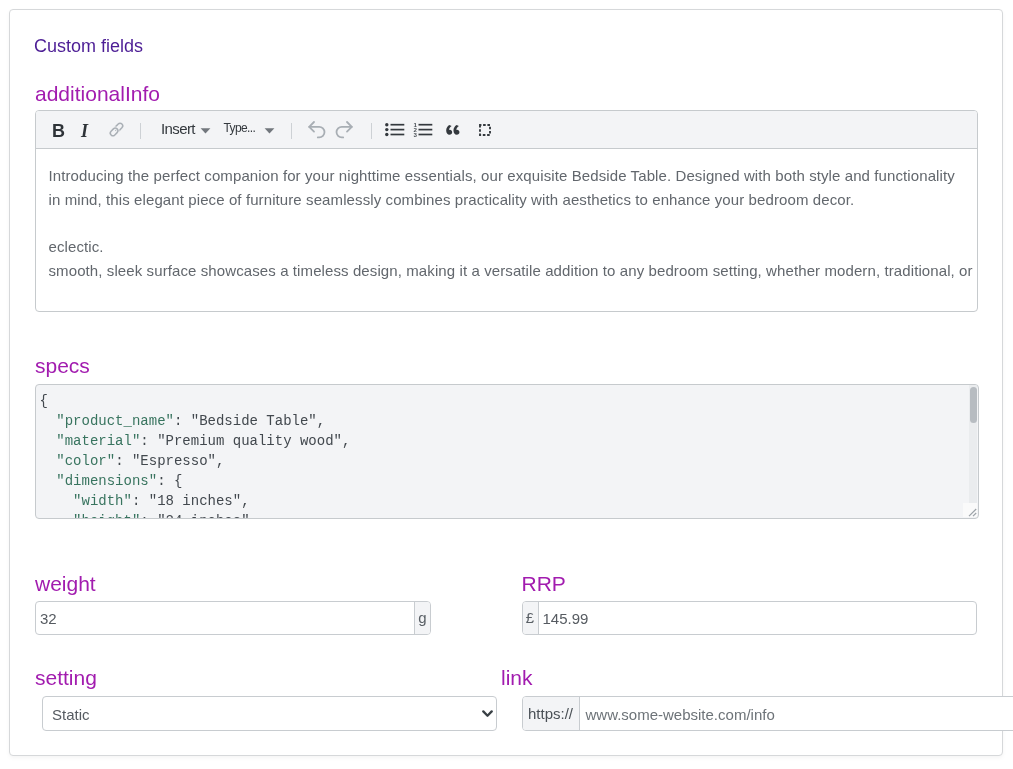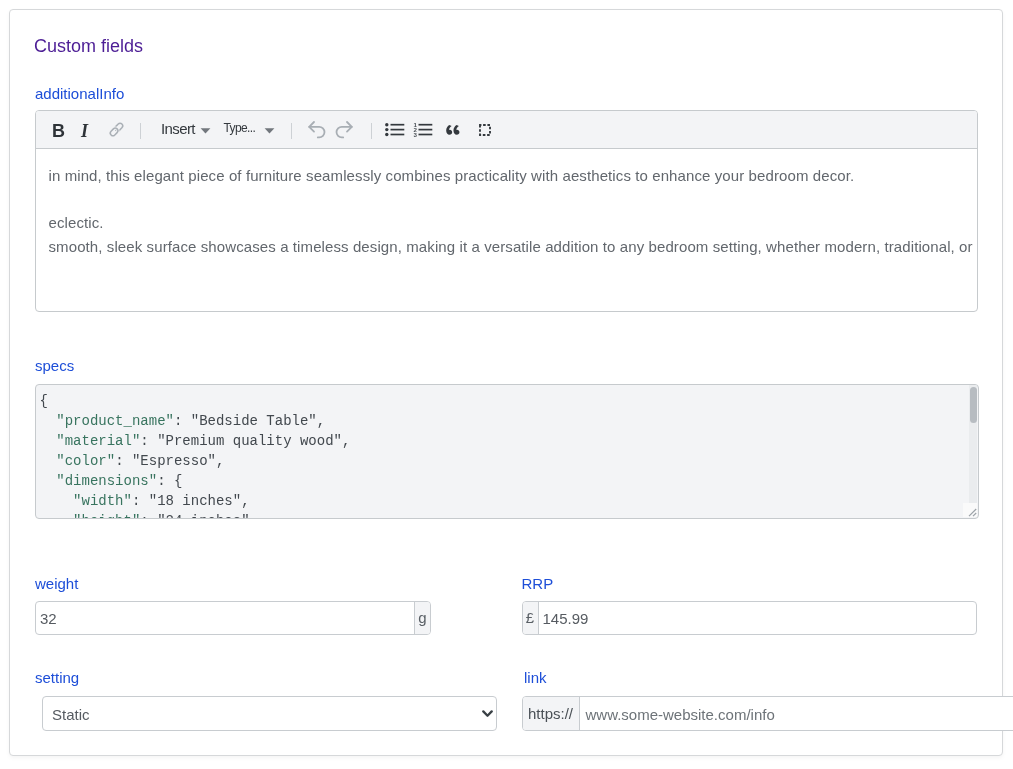--- a/index.html
+++ b/index.html
@@ -4,21 +4,21 @@
 <style>
   * { margin:0; padding:0; box-sizing:border-box; }
   html,body { width:1013px; height:769px; background:#ffffff; font-family:"Liberation Sans", sans-serif; }
   .abs { position:absolute; }
   #card {
     position:absolute; left:9px; top:9px; width:993.5px; height:747px;
     background:#fff; border:1px solid #d6d8da; border-radius:4px;
     box-shadow:0 2px 4px rgba(0,0,0,.045);
   }
   .title { left:34px; top:33.5px; font-size:18px; line-height:24px; color:#4c1d95; }
-  .lbl { font-size:15px; line-height:20px; color:#1d4ed8; }
+  .lbl { font-size:21px; line-height:20px; color:#a21caf; }
   
   #editor { left:35px; top:110px; width:942.5px; height:201.5px;
     border:1px solid #c6cacd; border-radius:4px; background:#fff; }
   #toolbar { position:absolute; left:0; top:0; right:0; height:38px; background:#f3f4f6;
     border-bottom:1px solid #c6cacd; border-radius:3px 3px 0 0; }
   #toolbar .tb { position:absolute; }
   .sep { position:absolute; top:11.5px; width:1px; height:16.5px; background:#cdd1d5; }
   #edbody { position:absolute; left:0; top:39px; right:0; bottom:0; overflow:hidden;
     padding:14px 12px 0 12.5px; font-size:15px; line-height:24px; letter-spacing:0.1px; color:#62676d; }
   #edbody div { white-space:nowrap; }
@@ -103,20 +103,21 @@
     </svg>
     <svg class="tb" style="left:409.6px; top:13.8px;" width="14" height="10" viewBox="0 0 15 11" fill="#34393e">
       <path d="M3.4 0 C1.2 1.5 0 3.5 0 6.1 C0 9 1.5 10.7 3.6 10.7 C5.4 10.7 6.6 9.5 6.6 7.9 C6.6 6.3 5.5 5.3 3.9 5.3 C3.6 5.3 3.3 5.35 3.1 5.4 C3.3 3.6 4.4 2.1 6 1.1 Z"></path>
       <path d="M11.4 0 C9.2 1.5 8 3.5 8 6.1 C8 9 9.5 10.7 11.6 10.7 C13.4 10.7 14.6 9.5 14.6 7.9 C14.6 6.3 13.5 5.3 11.9 5.3 C11.6 5.3 11.3 5.35 11.1 5.4 C11.3 3.6 12.4 2.1 14 1.1 Z"></path>
     </svg>
     <svg class="tb" style="left:443.4px; top:12.6px;" width="12" height="12" viewBox="0 0 12 12" fill="none" stroke="#34393e" stroke-width="1.9">
         <rect x="1" y="1" width="10" height="10" stroke-dasharray="2.6 1.7" stroke-dashoffset="1.2"></rect>
       </svg>
   </div>
   <div id="edbody">
+    <div>Introducing the perfect companion for your nighttime essentials, our exquisite Bedside Table. Designed with both style and functionality</div>
     <div>in mind, this elegant piece of furniture seamlessly combines practicality with aesthetics to enhance your bedroom decor.</div>
     <div class="pgap"></div>
     <div>eclectic.</div>
     <div>smooth, sleek surface showcases a timeless design, making it a versatile addition to any bedroom setting, whether modern, traditional, or</div>
   </div>
 </div>
 
 <div class="abs lbl" style="left:35px; top:356.3px;">specs</div>
 <div class="abs" id="specs">
   <div id="specsin">{
@@ -142,21 +143,21 @@
 <div class="input" style="left:35px; top:600.5px; width:396px;">
   <div class="val" style="flex:1;">32</div>
   <div class="affix" style="width:16px; border-left:1px solid #c8ccd0; border-radius:0 3px 3px 0;">g</div>
 </div>
 <div class="input" style="left:521.5px; top:600.5px; width:455.5px;">
   <div class="affix" style="width:16px; border-right:1px solid #c8ccd0; border-radius:3px 0 0 3px;">£</div>
   <div class="val" style="">145.99</div>
 </div>
 
 <div class="abs lbl" style="left:35px; top:668px;">setting</div>
-<div class="abs lbl" style="left:524px; top:668px;">link</div>
+<div class="abs lbl" style="left:501px; top:668px;">link</div>
 
 <div class="input" style="left:35px; top:696px; width:454.5px;margin-left:7px;">
   <div class="val" style="flex:1; padding-left:9px;">Static</div>
   <svg style="margin-right:3px; position:relative; top:1px;" width="11" height="8" viewBox="0 0 11 8" fill="none" stroke="#394045" stroke-width="2.3" stroke-linecap="round" stroke-linejoin="round">
       <path d="M1.3 1.4 L5.5 5.7 L9.7 1.4"></path>
     </svg>
 </div>
 <div class="input" style="left:521.5px; top:696px; width:505px;">
   <div class="affix" style="width:57px; border-right:1px solid #c8ccd0; border-radius:3px 0 0 3px; color:#4a5056;">https://</div>
   <div class="val" style="padding-left:6px; color:#6d7378;">www.some-website.com/info</div>

